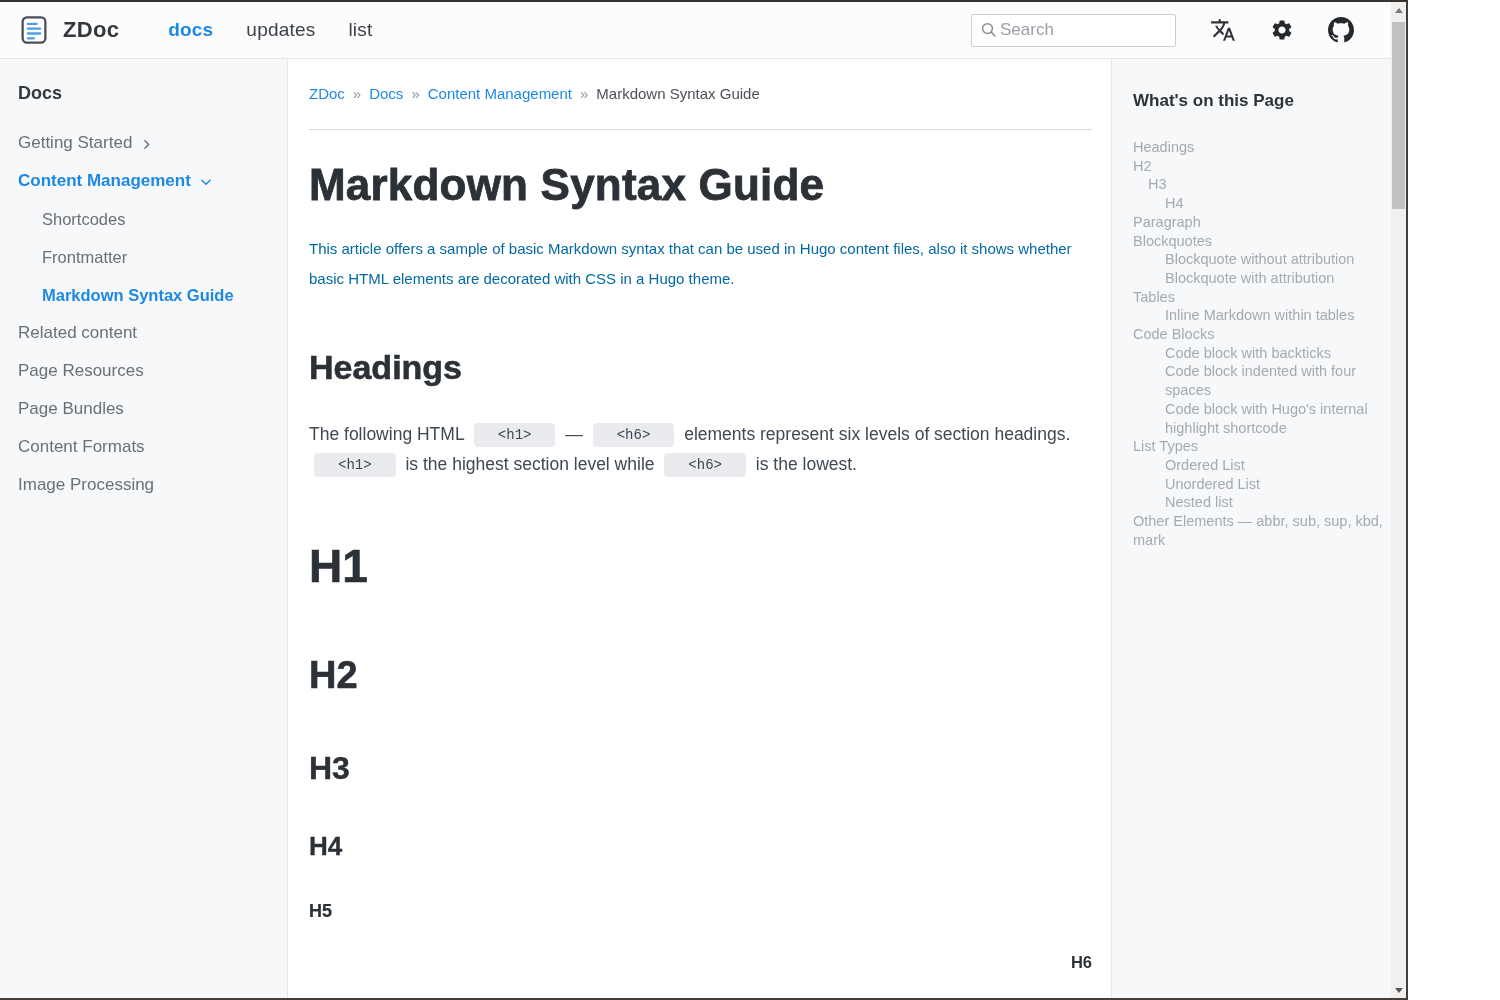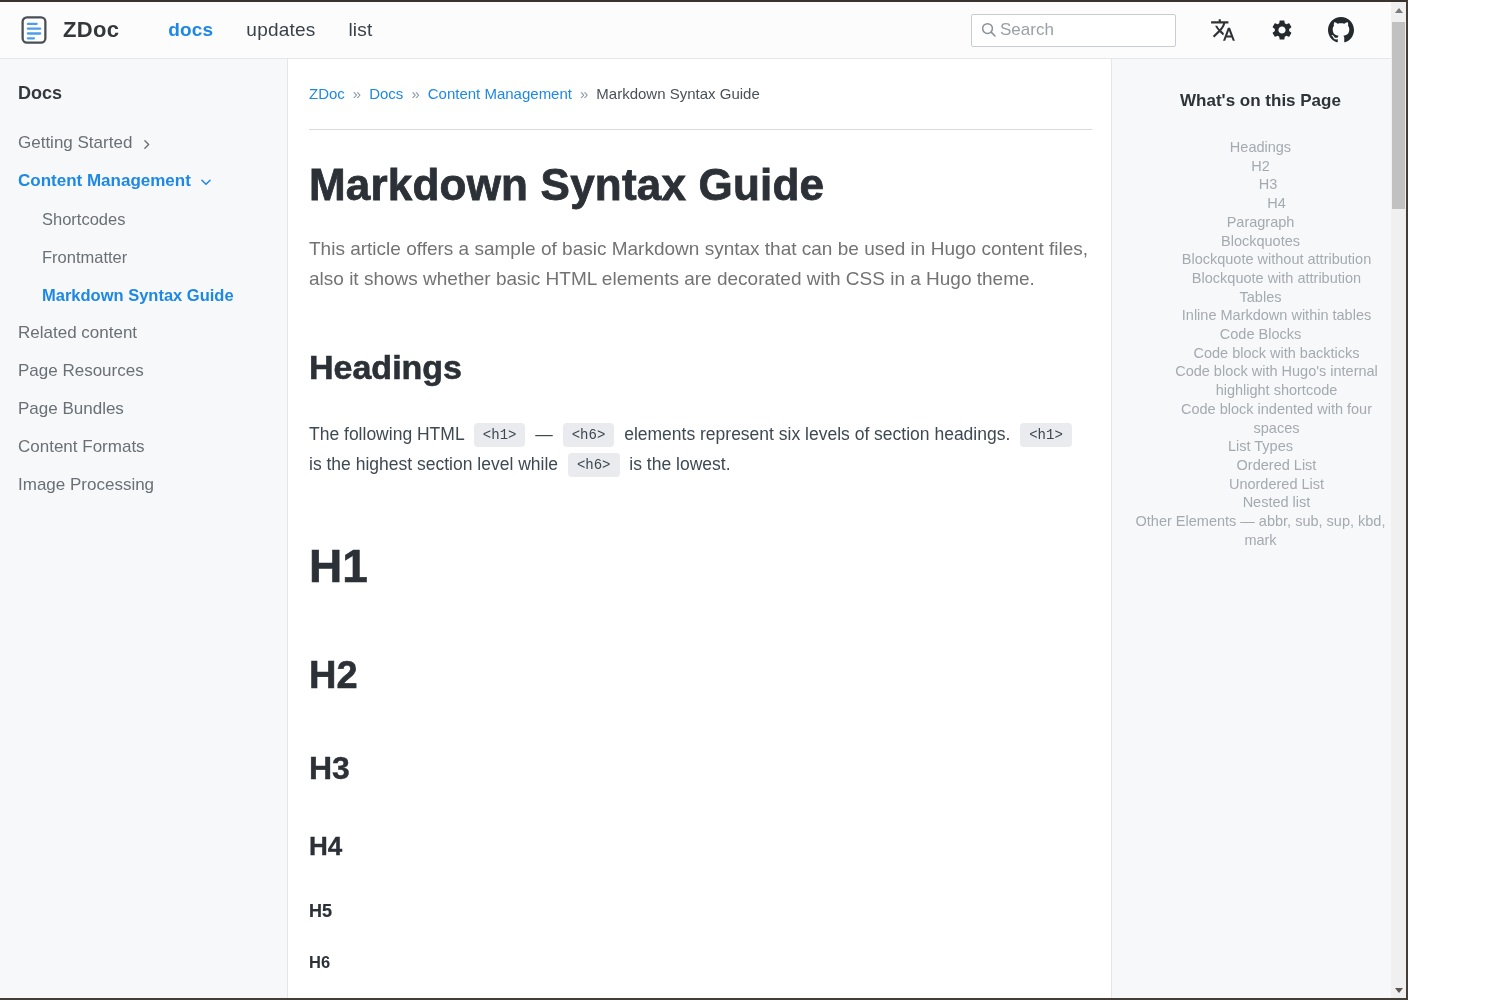--- a/index.html
+++ b/index.html
@@ -87,49 +87,48 @@
   .breadcrumb a { color: #1e88e5; text-decoration: none; cursor: pointer; }
   .crumb-sep { margin: 0 8px; color: #8b98a5; }
   .crumb-current { color: #4b5158; }
   .rule { border: none; border-top: 1px solid #d9dadc; margin-top: 28px; }
   .page-title {
     margin-top: 31px;
     font-size: 44px; line-height: 48px; font-weight: 800;
     color: #2b3137; letter-spacing: 0.2px;
     -webkit-text-stroke: 0.8px #2b3137;
   }
-  .lead { margin-top: 25px; font-size: 19px; line-height: 30px; color: #737373; max-width: 860px; }
+  .lead { margin-top: 25px; font-size: 15px; line-height: 30px; color: #0369a1; max-width: 860px; }
   .section-h2 {
     margin-top: 54px;
     font-size: 34px; line-height: 38px; font-weight: 800;
     color: #2b3137; -webkit-text-stroke: 0.6px #2b3137;
   }
   .body-para { margin-top: 33px; font-size: 17.5px; line-height: 30px; color: #3f4953; max-width: 862px; }
   .chip {
     display: inline-block;
     background: #e9ebee; color: #3d4752;
     font-family: "Liberation Mono", "DejaVu Sans Mono", monospace;
     font-size: 14px; line-height: 20px;
-    padding: 2px 9px; border-radius: 4px;
+    padding: 2px 24px; border-radius: 4px;
     margin: 0 5px; vertical-align: 1px;
   }
   .sample { font-weight: 800; color: #2b3137; -webkit-text-stroke: 0.6px #2b3137; }
   .sample.s1 { margin-top: 62px; font-size: 46px; line-height: 50px; }
   .sample.s2 { margin-top: 62px; font-size: 38px; line-height: 44px; }
   .sample.s3 { margin-top: 52px; font-size: 32px; line-height: 38px; -webkit-text-stroke: 0.4px #2b3137; }
   .sample.s4 { margin-top: 44px; font-size: 26px; line-height: 30px; -webkit-text-stroke: 0.3px #2b3137; }
   .sample.s5 { margin-top: 38px; font-size: 18px; line-height: 24px; -webkit-text-stroke: 0.2px #2b3137; }
-  .sample.s6 { margin-top: 29px; font-size: 16.5px; line-height: 20px; -webkit-text-stroke: 0; }
+  .sample.s6 { margin-top: 29px; font-size: 16.5px; line-height: 20px; text-align: right; -webkit-text-stroke: 0; }
   
   .sidebar-right {
     width: 295px; flex: 0 0 295px;
     background: #f7f8f9;
     border-left: 1px solid #e4e6e8;
     padding: 32px 18px 0 21px;
-    text-align: center;
   }
   .toc-heading { font-size: 17px; font-weight: 700; color: #2e3338; }
   .toc-list { list-style: none; margin-top: 27px; }
   .toc-item {
     font-size: 14.5px; line-height: 18.7px; color: #a4aab0;
     cursor: pointer;
   }
   .toc-item.lvl1 { padding-left: 15px; }
   .toc-item.lvl2 { padding-left: 32px; }
   
@@ -268,22 +267,22 @@
         <li class="toc-item lvl1">H3</li>
         <li class="toc-item lvl2">H4</li>
         <li class="toc-item lvl0">Paragraph</li>
         <li class="toc-item lvl0">Blockquotes</li>
         <li class="toc-item lvl2">Blockquote without attribution</li>
         <li class="toc-item lvl2">Blockquote with attribution</li>
         <li class="toc-item lvl0">Tables</li>
         <li class="toc-item lvl2">Inline Markdown within tables</li>
         <li class="toc-item lvl0">Code Blocks</li>
         <li class="toc-item lvl2">Code block with backticks</li>
+        <li class="toc-item lvl2">Code block indented with four spaces</li>
         <li class="toc-item lvl2">Code block with Hugo's internal highlight shortcode</li>
-        <li class="toc-item lvl2">Code block indented with four spaces</li>
         <li class="toc-item lvl0">List Types</li>
         <li class="toc-item lvl2">Ordered List</li>
         <li class="toc-item lvl2">Unordered List</li>
         <li class="toc-item lvl2">Nested list</li>
         <li class="toc-item lvl0">Other Elements — abbr, sub, sup, kbd, mark</li>
       </ul>
     </aside>
   </div>
 
   <div class="scrollbar">

